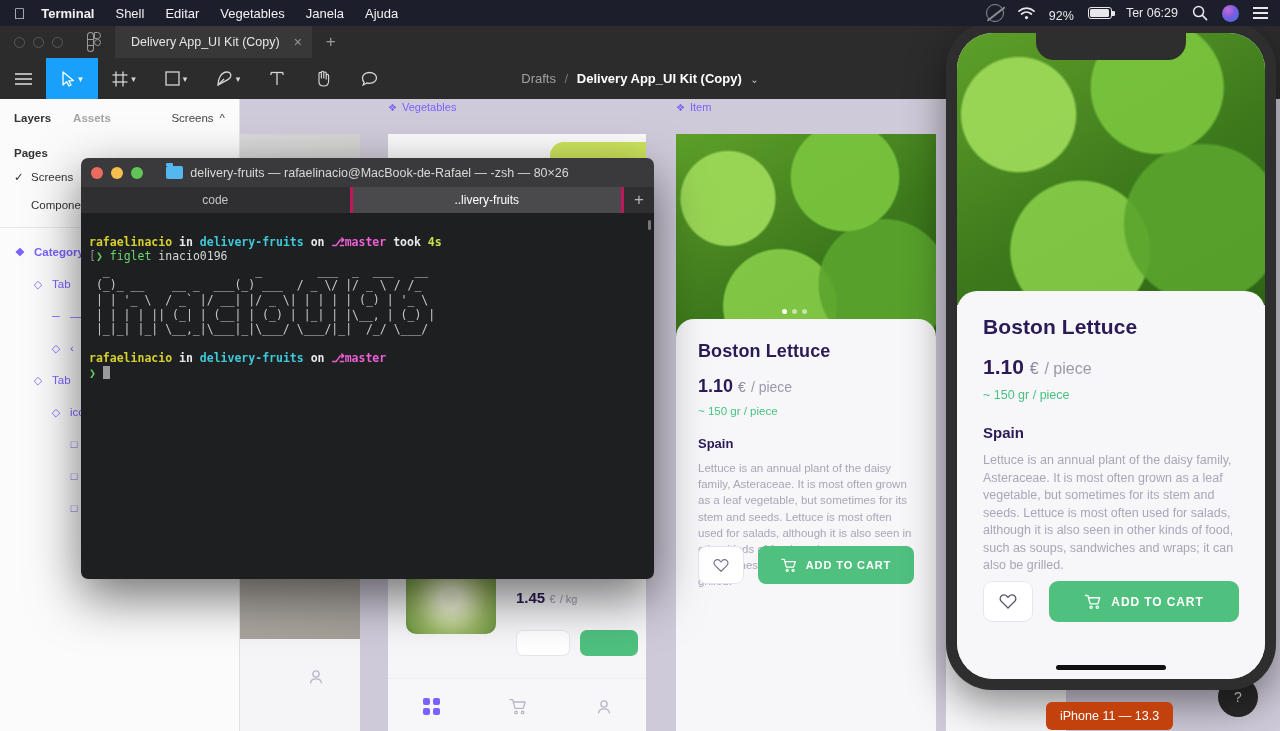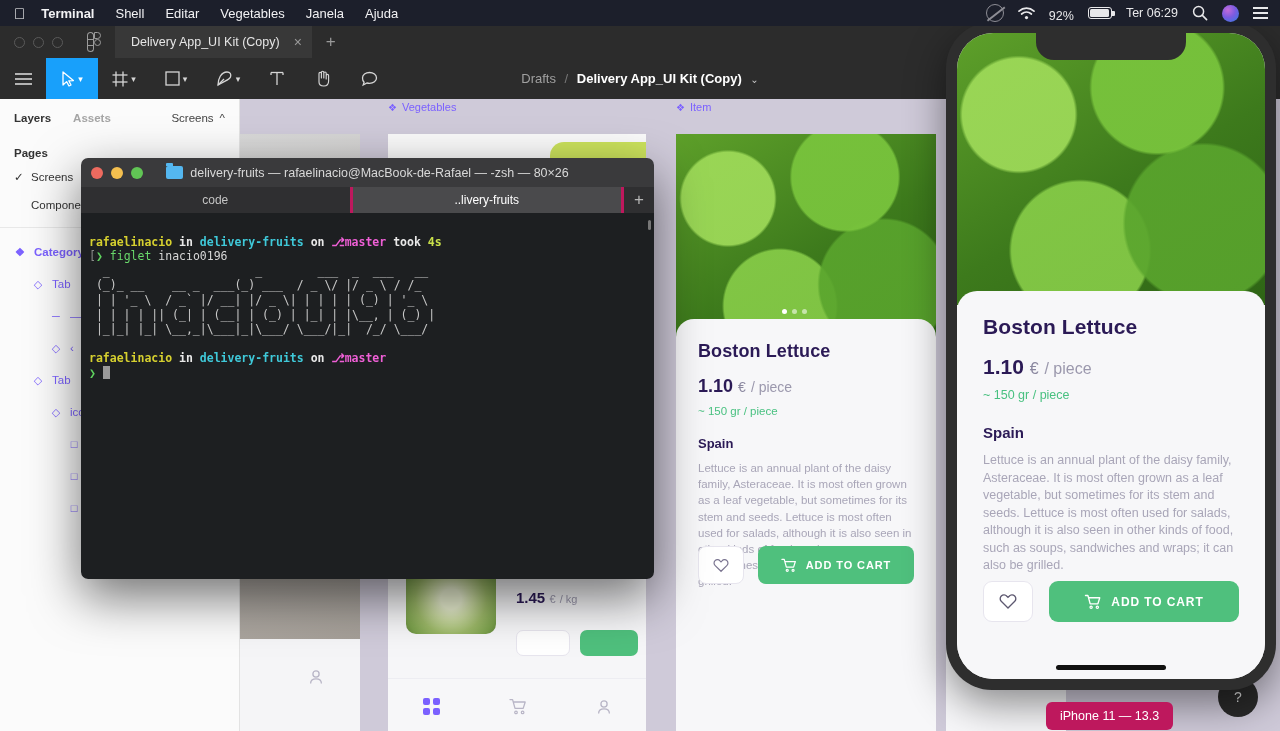--- a/index.html
+++ b/index.html
@@ -160,21 +160,21 @@
                 display: flex; align-items: center; padding: 0 20px; color: #fff; font-size: 12px; font-weight: bold;}
   .ios-status .r { margin-left: auto; display: flex; align-items: center; gap: 5px; }
   .ios-bat { width: 20px; height: 10px; border: 1.4px solid #ddd; border-radius: 3px; position: relative; }
   .ios-bat .f { position: absolute; left: 1px; top: 1px; bottom: 1px; width: 40%; background: #e2342a; border-radius: 1px;}
   .ios-bat::after{content:"";position:absolute;right:-3px;top:2.5px;width:2px;height:4px;background:#ddd;border-radius:0 1px 1px 0;}
   .home-ind { position: absolute; bottom: 9px; left: 50%; transform: translateX(-50%); width: 110px; height: 5px;
               background: #111; border-radius: 3px; }
   .ios-hero { position: absolute; top: 0; left: 0; right: 0; height: 272px; }
 
   .devbadge {
-    position: absolute; left: 1046px; top: 702px; background: #be185d; color: #fff;
+    position: absolute; left: 1046px; top: 702px; background: #c2410c; color: #fff;
     font-size: 12.5px; padding: 7px 14px; border-radius: 6px; z-index: 45;
   }
   .devbtn {
     position: absolute; left: 1218px; top: 677px; width: 40px; height: 40px; border-radius: 50%;
     background: #2a2a2a; color: #d8d8d8; display: flex; align-items: center; justify-content: center;
     font-size: 14px; z-index: 39;
   }
 
   
   .terminal {

